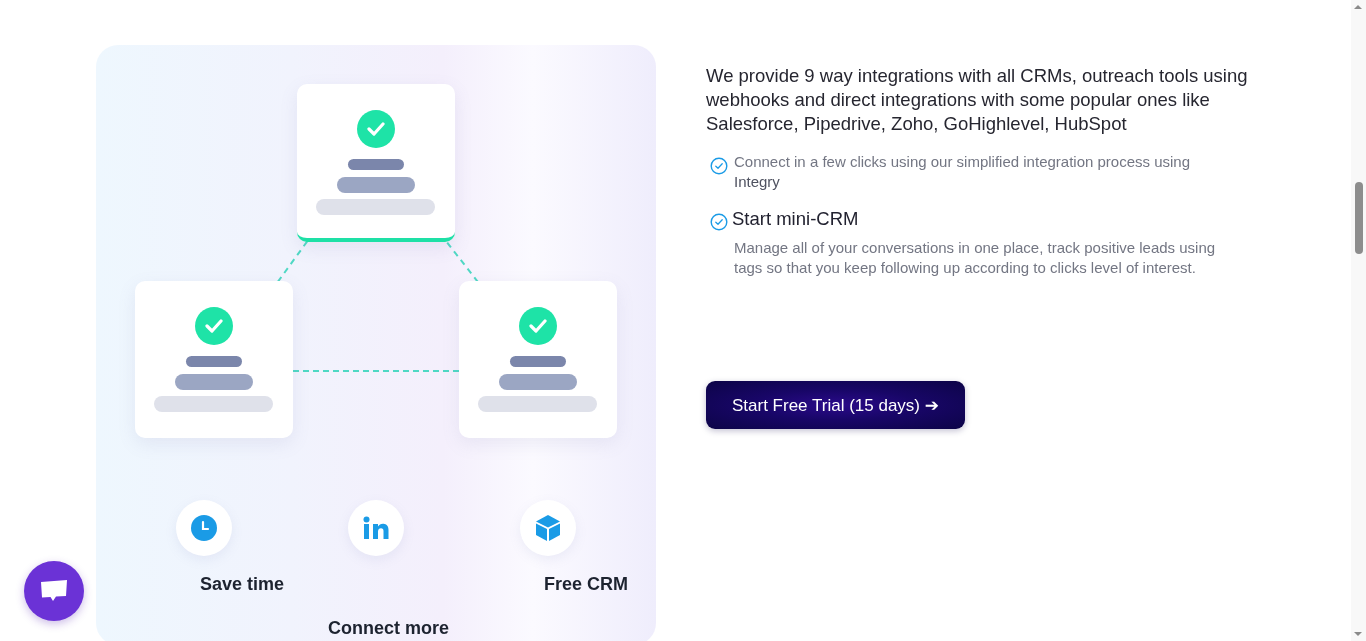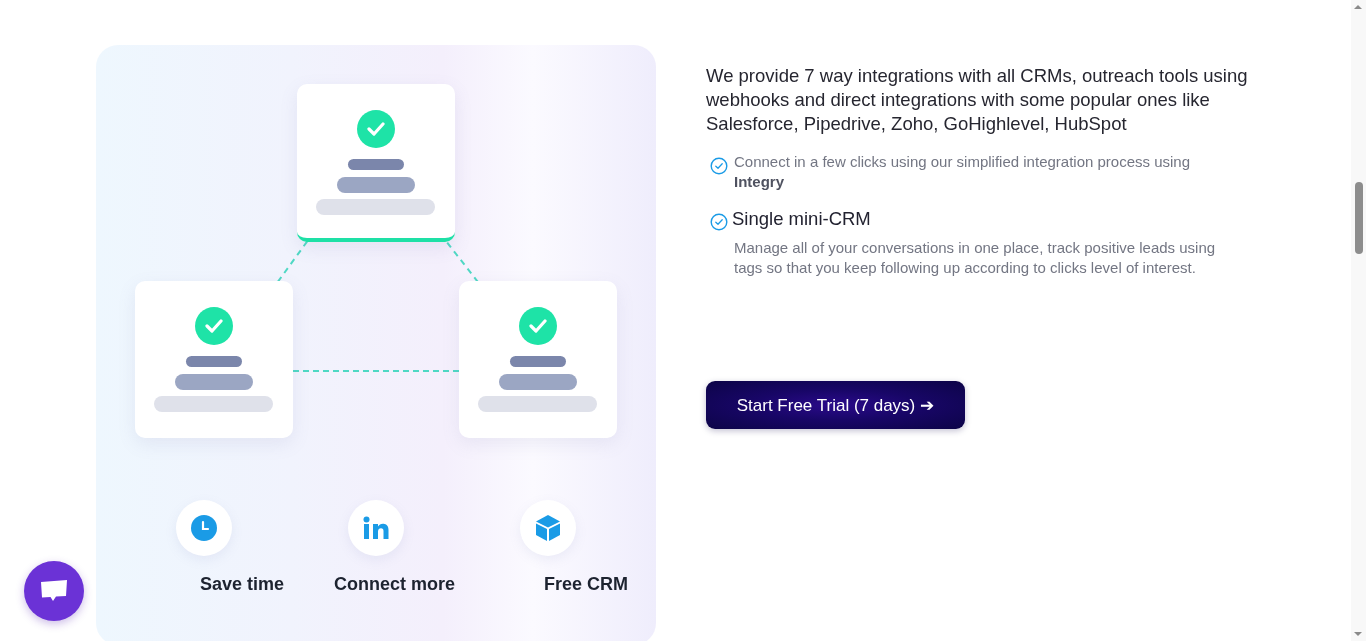--- a/index.html
+++ b/index.html
@@ -45,21 +45,21 @@
   }
 
   .content { position: absolute; left: 706px; top: 64px; width: 560px; font-family: "Liberation Sans", sans-serif; }
   .intro { font-size: 18.5px; line-height: 24px; color: #262630; }
   .feature { position: relative; margin-top: 16px; }
   .feature-title { font-size: 18.5px; color: #222230; padding-left: 26px; line-height: 22px; }
   .feature-check {
     position: absolute; left: 4px; top: 5px; width: 18px; height: 18px;
   }
   .feature-desc { font-size: 15px; line-height: 20px; color: #737683; padding-left: 28px; margin-top: 8px; width: 530px; }
-  .feature-desc b { color: #4f5260; font-weight: 700; }
+  .feature-desc b { color: #4f5260; font-weight: 400; }
 
   .cta {
     position: absolute; left: 706px; top: 381px; width: 259px; height: 48px;
     border-radius: 9px; border: none;
     background: radial-gradient(ellipse at 50% 50%, #2a0a8a 0%, #180667 45%, #0c0447 100%);
     color: #fff; font-family: "Liberation Sans", sans-serif; font-size: 17px;
     display: flex; align-items: center; justify-content: center;
     box-shadow: 0 2px 6px rgba(20, 10, 80, 0.25);
     cursor: pointer;
   }
@@ -126,54 +126,54 @@
   </div>
   <div class="feature-label" style="left:28px;">Save time</div>
 
   <div class="feature-icon" style="left:252px;">
     <svg width="26" height="24" viewBox="0 0 26 24">
         <rect x="1" y="8" width="5" height="15" fill="#1a9be6"></rect>
         <circle cx="3.5" cy="3.5" r="3" fill="#1a9be6"></circle>
         <path d="M10 8 H15 V10.5 C16 8.8 18 7.6 20.5 7.8 C23.5 8 25.5 10 25.5 14 V23 H20.5 V15 C20.5 13 19.7 12.2 18 12.2 C16.2 12.2 15 13.4 15 15.5 V23 H10 Z" fill="#1a9be6"></path>
       </svg>
   </div>
-  <div class="feature-label" style="left:199px;">Connect more</div>
+  <div class="feature-label" style="left:193px;margin-top:44px;">Connect more</div>
 
   <div class="feature-icon" style="left:424px;">
     <svg width="26" height="28" viewBox="0 0 26 28">
         <path d="M13 1 L25 7.5 L13 13.5 L1 7.5 Z" fill="#1a9be6"></path>
         <path d="M1 9.5 L12 15 V27 L1 21 Z" fill="#1a9be6"></path>
         <path d="M25 9.5 L14 15 V27 L25 21 Z" fill="#1a9be6"></path>
       </svg>
   </div>
   <div class="feature-label" style="left:372px;">Free CRM</div>
 </div>
 
 <div class="content">
-  <p class="intro">We provide 7 way integrations with all CRMs, outreach tools using webhooks and direct integrations with some popular ones like Salesforce, Pipedrive, Zoho, GoHighlevel, HubSpot</p>
+  <p class="intro">We provide 9 way integrations with all CRMs, outreach tools using webhooks and direct integrations with some popular ones like Salesforce, Pipedrive, Zoho, GoHighlevel, HubSpot</p>
 
   <div class="feature">
     <svg class="feature-check" viewBox="0 0 18 18">
         <circle cx="9" cy="9" r="7.8" stroke="#1a9be6" stroke-width="1.4" fill="none"></circle>
         <path d="M5.8 9.2 L8 11.2 L12.2 6.8" stroke="#1a9be6" stroke-width="1.3" fill="none" stroke-linecap="round" stroke-linejoin="round"></path>
       </svg>
     <div class="feature-desc"><span>Connect in a few clicks using our simplified integration process using </span><b>Integry</b></div>
   </div>
 
   <div class="feature">
     <svg class="feature-check" viewBox="0 0 18 18">
         <circle cx="9" cy="9" r="7.8" stroke="#1a9be6" stroke-width="1.4" fill="none"></circle>
         <path d="M5.8 9.2 L8 11.2 L12.2 6.8" stroke="#1a9be6" stroke-width="1.3" fill="none" stroke-linecap="round" stroke-linejoin="round"></path>
       </svg>
-    <div class="feature-title">Single mini-CRM</div>
+    <div class="feature-title">Start mini-CRM</div>
     <div class="feature-desc">Manage all of your conversations in one place, track positive leads using tags so that you keep following up according to clicks level of interest.</div>
   </div>
 </div>
 
-<button class="cta">Start Free Trial (7 days) ➔</button>
+<button class="cta">Start Free Trial (15 days) ➔</button>
 
 <div class="chat-bubble">
   <svg width="30" height="26" viewBox="0 0 30 26">
       <path d="M2 4 L28 2 L27 18 L17 18.5 L14 23 L11.5 19 L3 19.5 Z" fill="#fff"></path>
     </svg>
 </div>
 
 <div class="scrollbar">
   <div class="scroll-arrow up"></div>
   <div class="scroll-thumb"></div>

